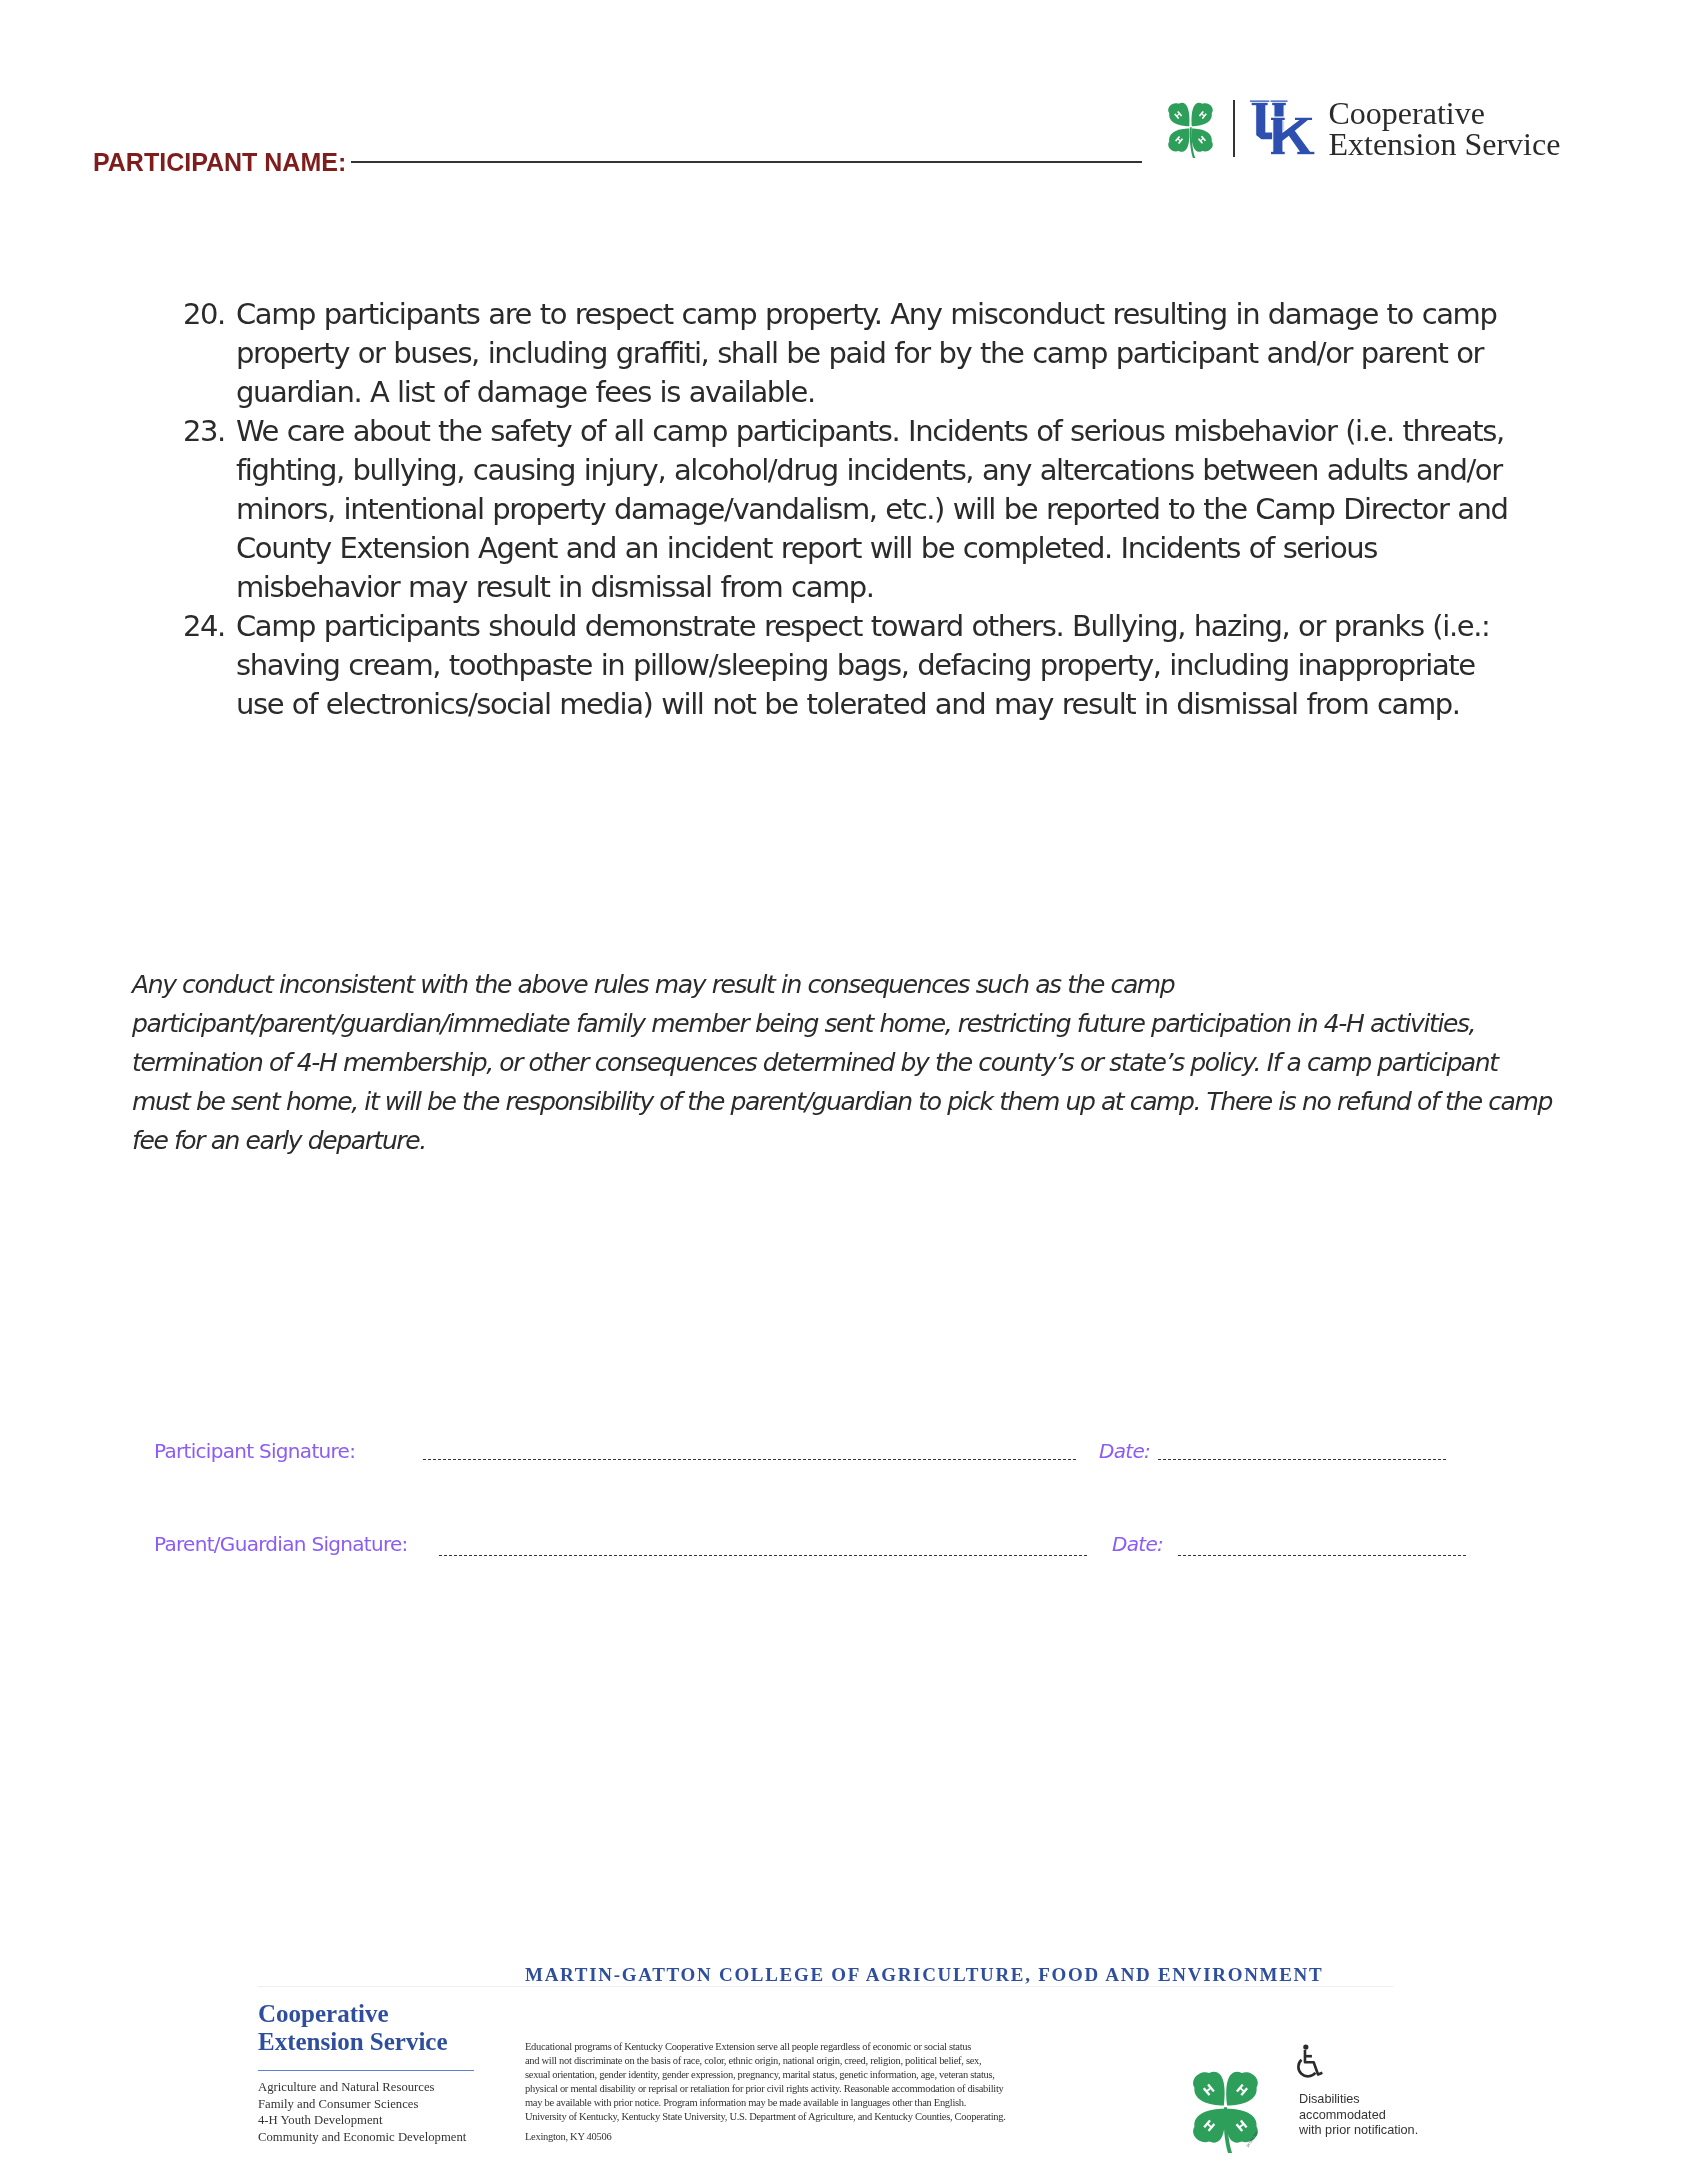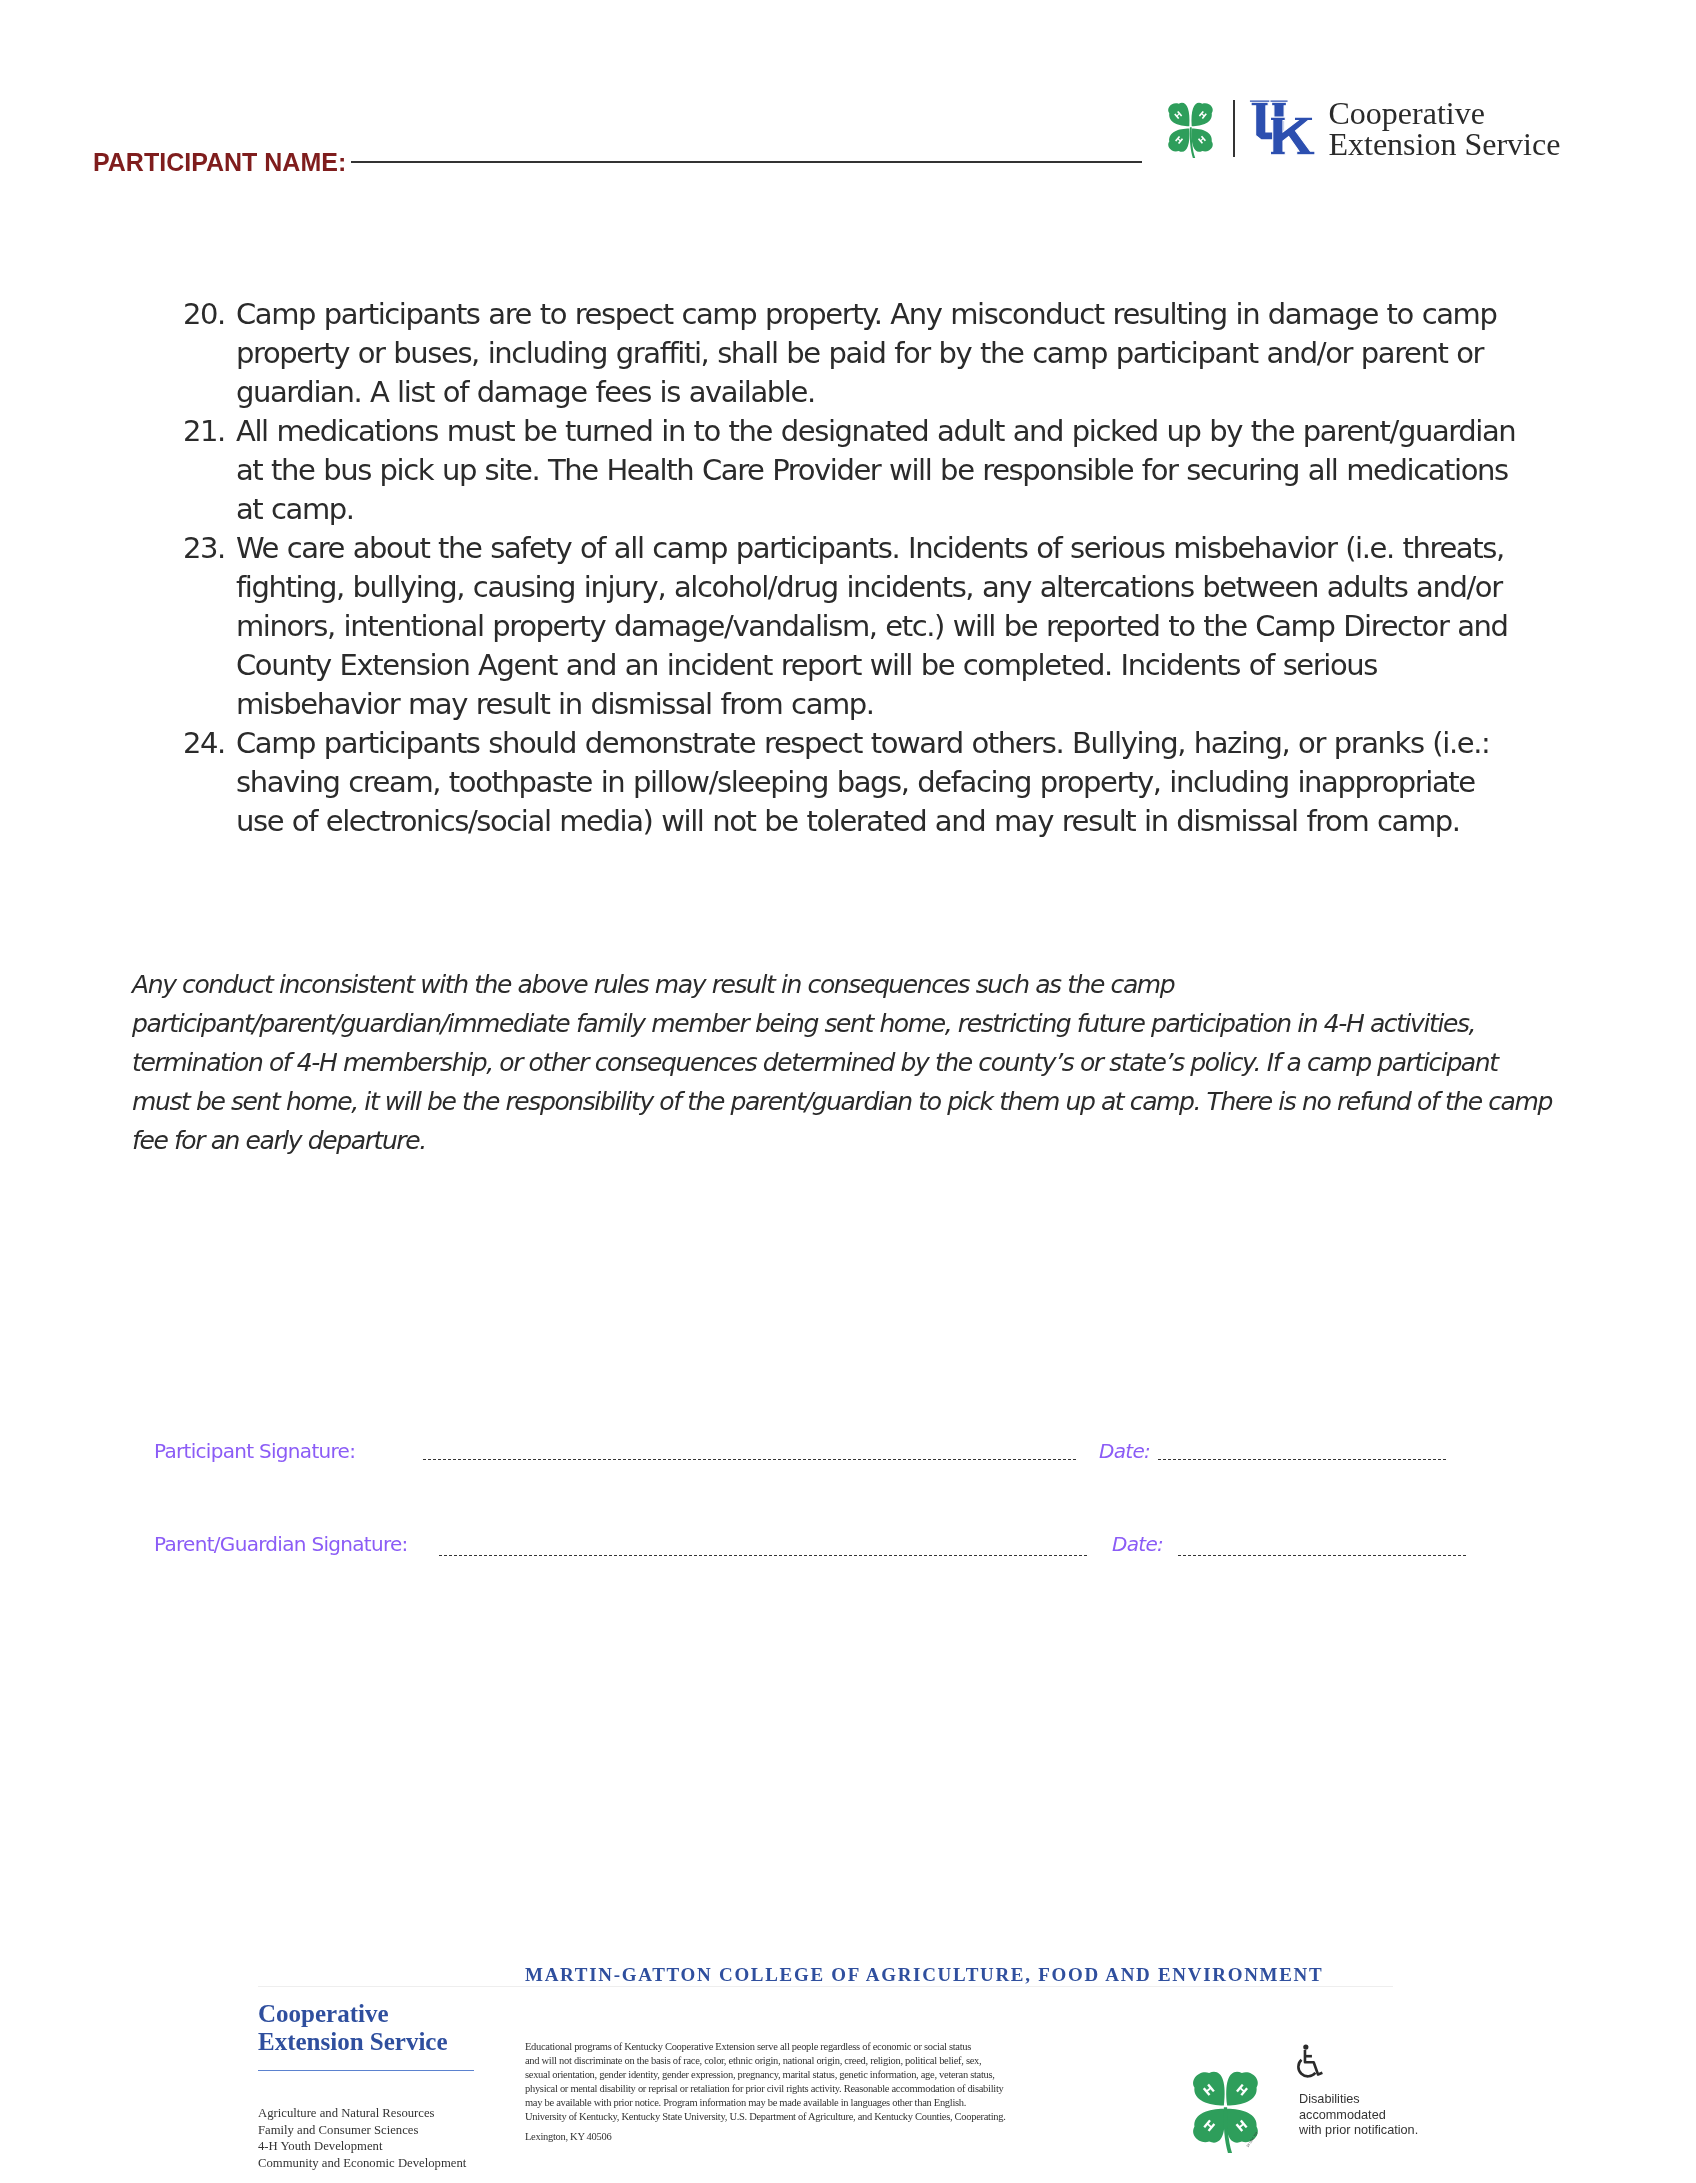--- a/index.html
+++ b/index.html
@@ -26,21 +26,21 @@
   
   .sig-row { position: absolute; left: 154px; font-size: 20px; color: #8b5cf6; font-family: "DejaVu Sans", sans-serif; letter-spacing: -0.7px; }
   .sig-label { position: absolute; left: 0; bottom: 0; white-space: nowrap; }
   .sig-line { position: absolute; height: 0; border-bottom: 1.7px dashed #333; }
   .date-label { position: absolute; bottom: 0; white-space: nowrap; font-style: italic; }
 
   
   .footer-rule { position: absolute; left: 258px; top: 1986px; width: 1135px; height: 1.3px; background: #eeeeee; }
   .ces-title { position: absolute; left: 258px; top: 2000px; font-family: "Liberation Serif", serif; font-size: 25px; line-height: 28px; color: #2f4f9e; font-weight: bold; }
   .ces-underline { position: absolute; left: 258px; top: 2070px; width: 216px; height: 1.3px; background: #5b82cf; }
-  .programs { position: absolute; left: 258px; top: 2079px; font-family: "Liberation Serif", serif; font-size: 12.7px; line-height: 16.6px; color: #333; margin-top: 26px; }
+  .programs { position: absolute; left: 258px; top: 2079px; font-family: "Liberation Serif", serif; font-size: 12.7px; line-height: 16.6px; color: #333; }
   .college { position: absolute; left: 525px; top: 1964px; font-family: "Liberation Serif", serif; font-size: 19px; letter-spacing: 1.7px; color: #2f4f9e; font-weight: bold; white-space: nowrap; }
   .disclaimer { position: absolute; left: 525px; top: 2040px; width: 633px; font-family: "Liberation Serif", serif; font-size: 10.5px; line-height: 14px; color: #333; letter-spacing: -0.3px; }
   .address { position: absolute; left: 525px; top: 2131px; font-family: "Liberation Serif", serif; font-size: 10.5px; color: #333; letter-spacing: -0.3px; }
   .footer-clover { position: absolute; left: 1184px; top: 2068px; width: 83px; height: 85px; }
   .wheelchair { position: absolute; left: 1296px; top: 2044px; width: 31px; height: 37px; }
   .access-text { position: absolute; left: 1299px; top: 2092px; font-family: Liberation Sans, sans-serif; font-size: 12.7px; line-height: 15.7px; color: #333; }
 </style>
 </head>
 <body>
 
@@ -78,24 +78,20 @@
   <div class="logo-text">
     <div>Cooperative</div>
     <div>Extension Service</div>
   </div>
 </div>
 
 <div class="rules">
   <div class="rule">
     <span class="num">20.</span>
     <span class="txt">Camp participants are to respect camp property.  Any misconduct resulting in damage to camp property or buses, including graffiti, shall be paid for by the camp participant and/or parent or guardian. A list of damage fees is available.</span>
-  </div>
-  <div class="rule">
-    <span class="num">21.</span>
-    <span class="txt">All medications must be turned in to the designated adult and picked up by the parent/guardian at the bus pick up site.  The Health Care Provider will be responsible for securing all medications at camp.</span>
   </div>
   <div class="rule">
     <span class="num">23.</span>
     <span class="txt">We care about the safety of all camp participants. Incidents of serious misbehavior (i.e. threats, fighting, bullying, causing injury, alcohol/drug incidents, any altercations between adults and/or minors, intentional property damage/vandalism, etc.) will be reported to the Camp Director and County Extension Agent and an incident report will be completed. Incidents of serious misbehavior may result in dismissal from camp.</span>
   </div>
   <div class="rule">
     <span class="num">24.</span>
     <span class="txt">Camp participants should demonstrate respect toward others.  Bullying, hazing, or pranks (i.e.: shaving cream, toothpaste in pillow/sleeping bags, defacing property, including inappropriate use of electronics/social media) will not be tolerated and may result in dismissal from camp.</span>
   </div>
 </div>

